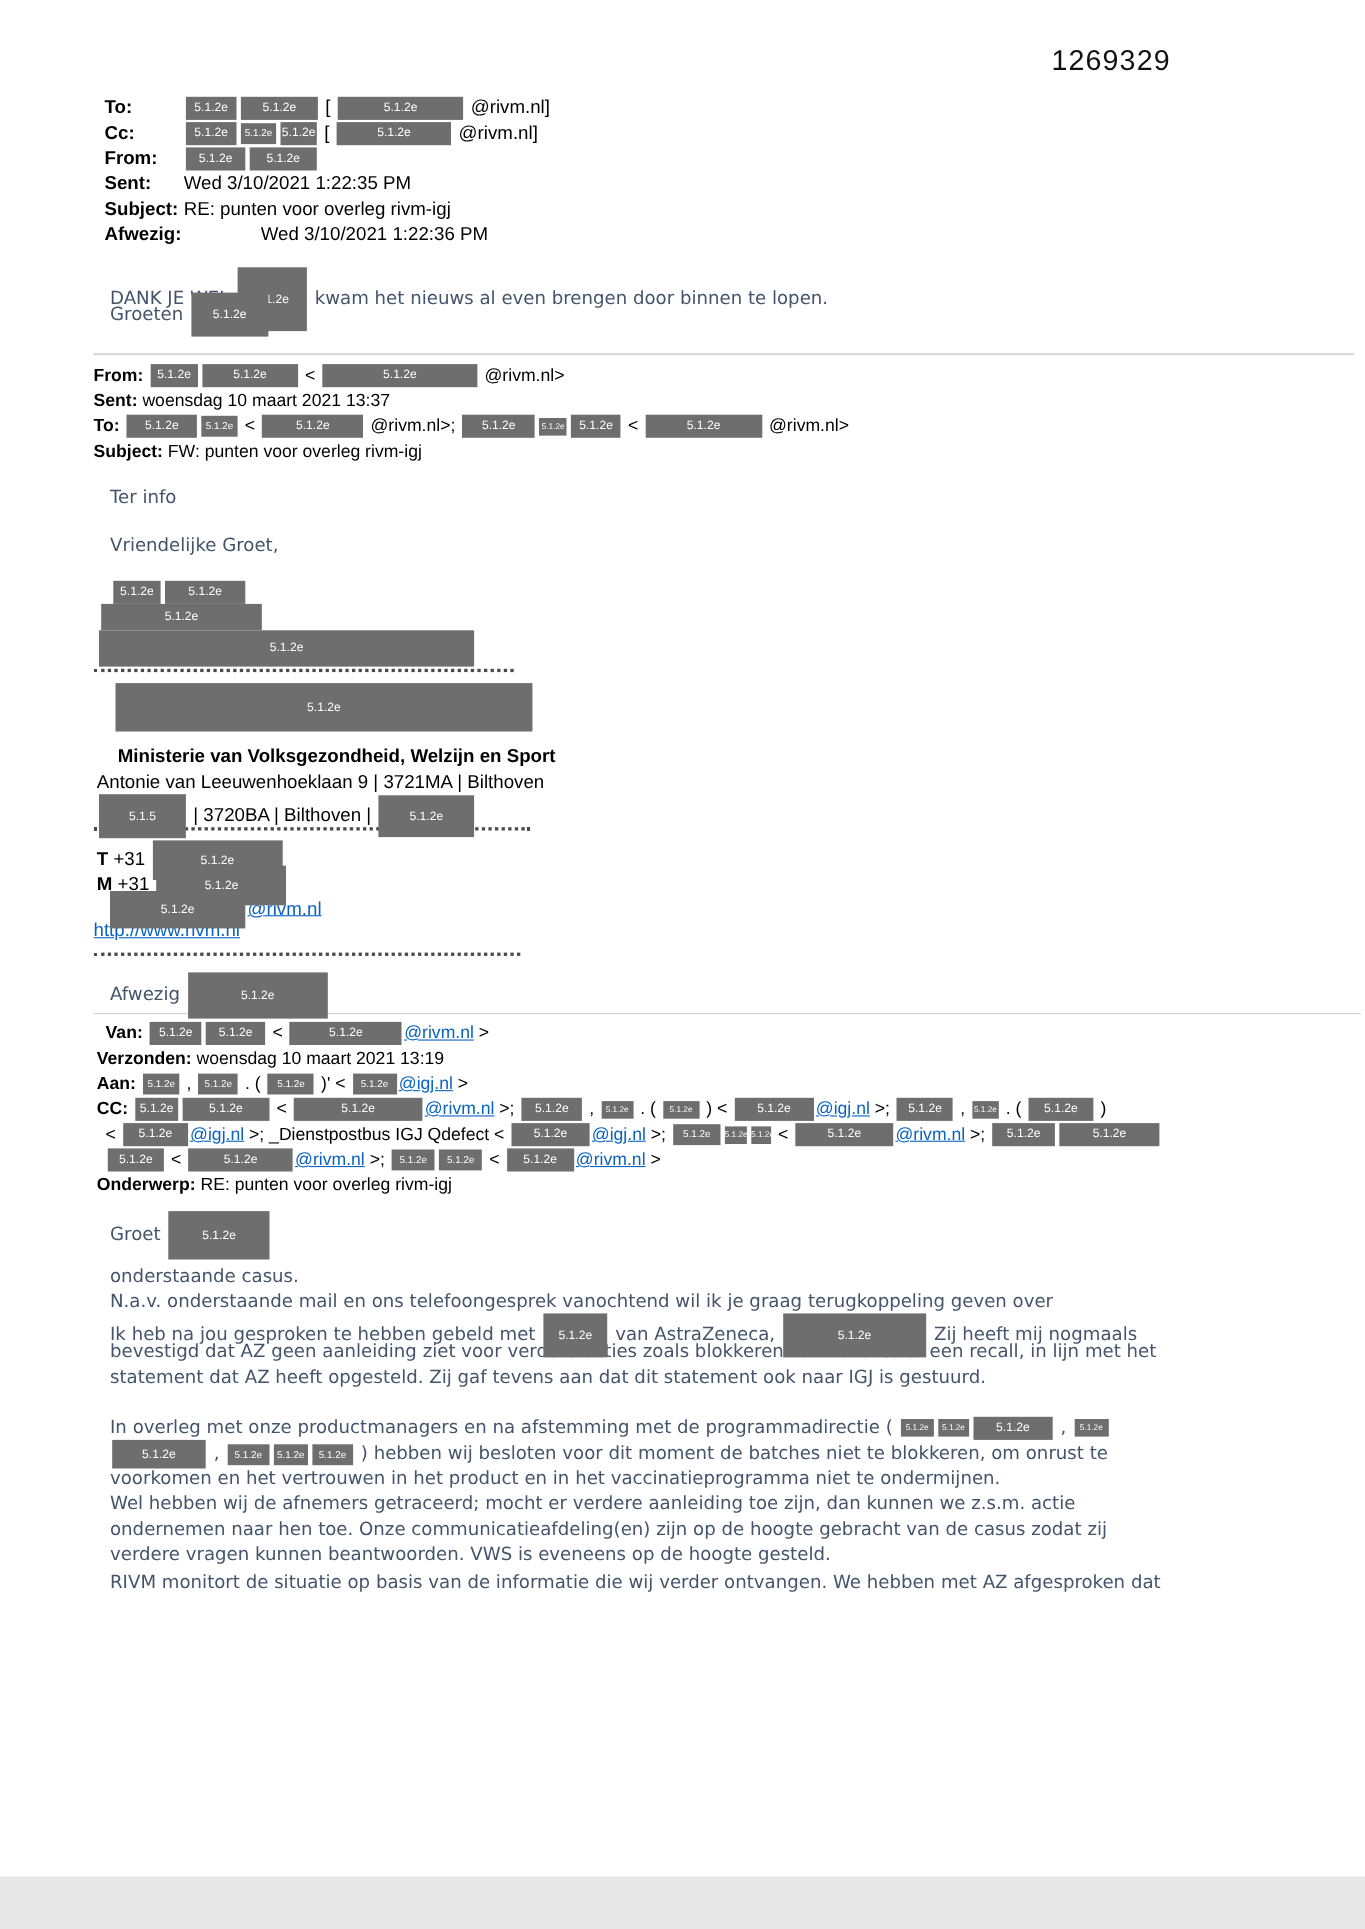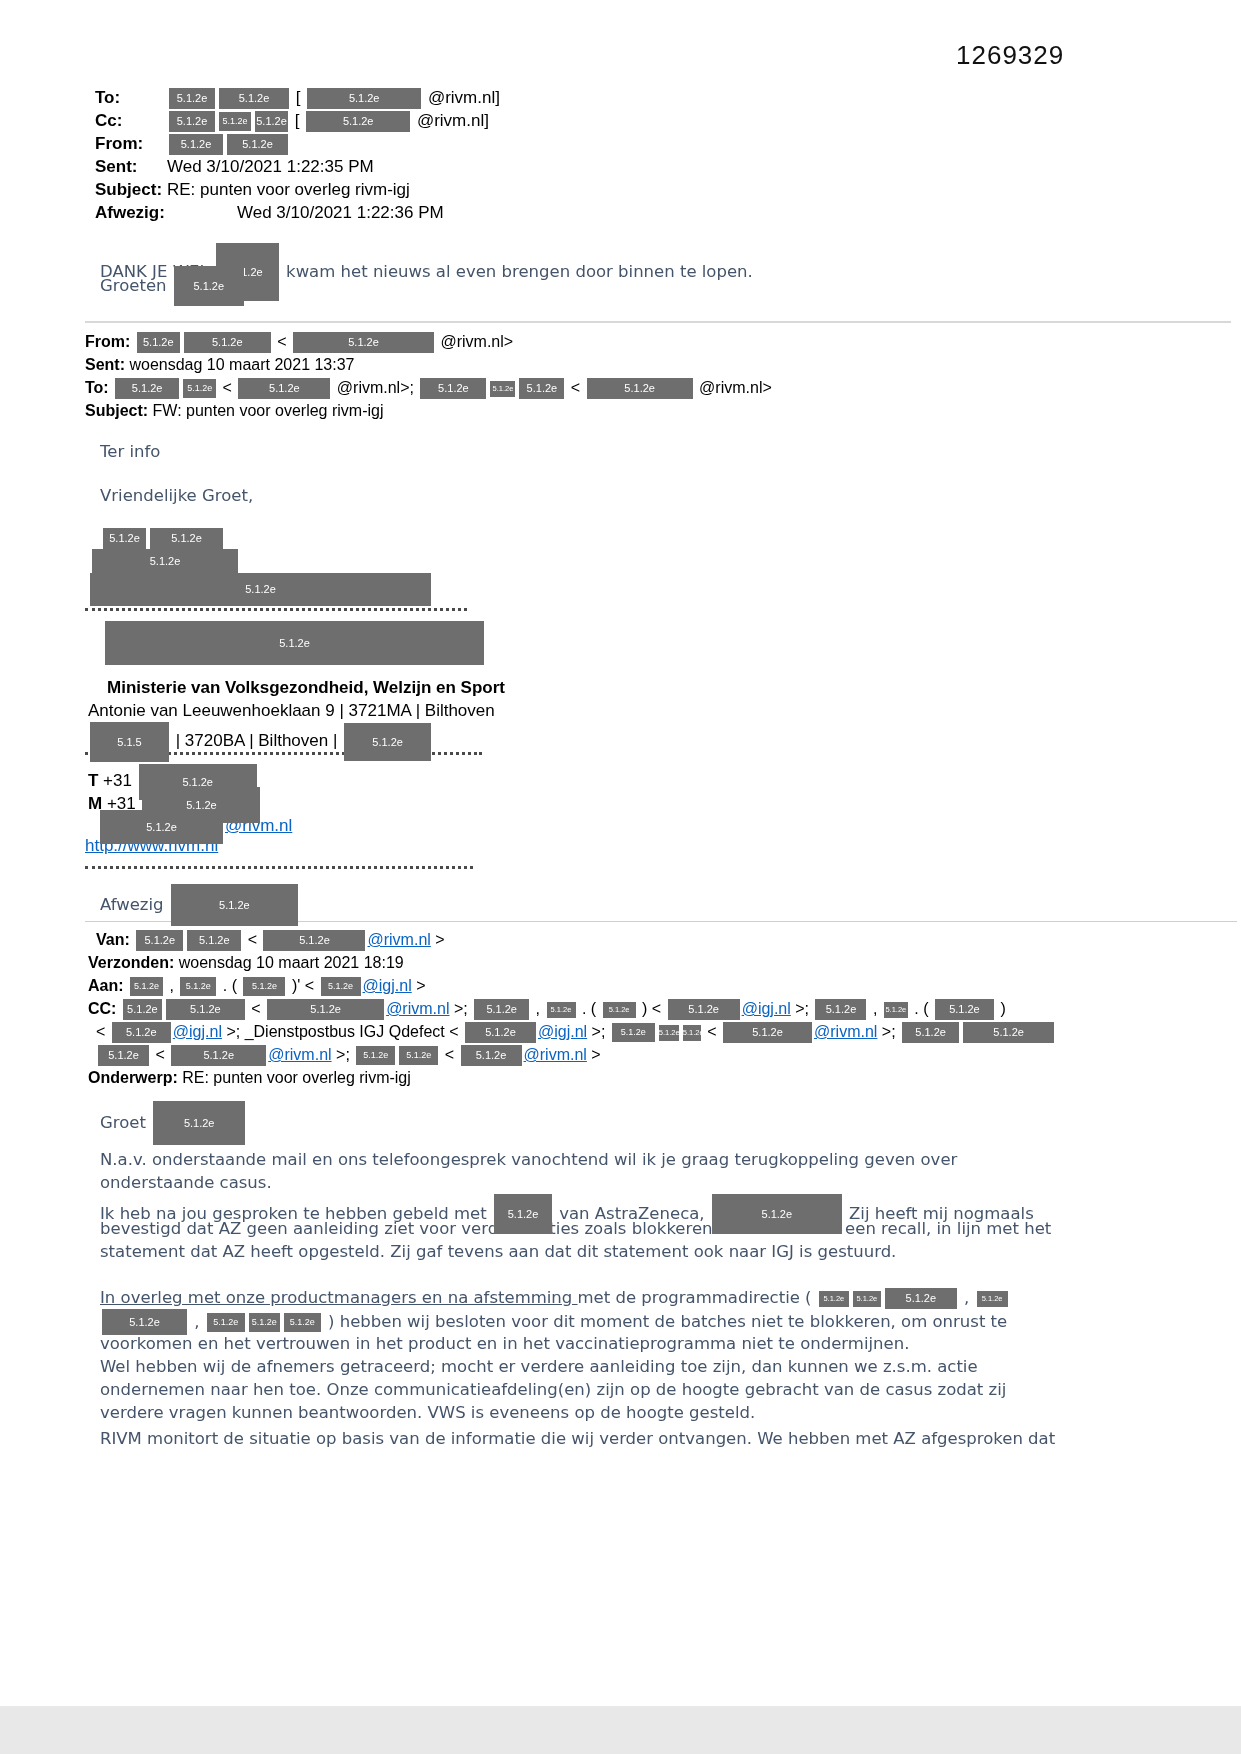--- a/index.html
+++ b/index.html
@@ -22,21 +22,21 @@
   .black-text{color:#000;}
   .bold{font-weight:bold;}
   
   .redact{display:inline-block;position:relative;z-index:2;background:#6e6e6e;color:#fff;
           text-align:center;vertical-align:middle;overflow:hidden;margin:0 2px;
           font-family:"Liberation Sans",sans-serif;font-size:11px;height:21px;line-height:21px;}
   .redact.rs{font-size:9px;height:19px;line-height:19px;}
   .redact.rx{font-size:7.5px;height:16px;line-height:16px;}
   .run-l{color:#0a63c2;text-decoration:underline;cursor:pointer;}
   .run-b{font-weight:bold;}
-  .run-u{text-decoration:underline;}
+  .run-u{}
   
   .thinline1{border-top:2px solid #d8d8d8;height:0;}
   .thinline2{border-top:1px solid #cfcfcf;height:0;}
   .dotted{border-top:3px dotted #4a4a4a;height:0;}
   
   .sigrow{font-size:0;white-space:nowrap;}
 </style>
 </head>
 <body>
 
@@ -129,43 +129,43 @@
 
   <div class="abs thinline2" style="left:85px;top:921px;width:1152px;"></div>
 
   <div class="abs" style="left:88px;top:928px;">
     <div class="hrow" style="padding-left:8px;">
       <span class="hlabel">Van:</span>
       <span><span class="redact " style="width: 47px;">5.1.2e</span><span class="redact " style="width: 54px;">5.1.2e</span><span class="run-x">  &lt;  </span><span class="redact " style="width: 102px;">5.1.2e</span><span class="run-l">@rivm.nl</span><span class="run-x"> &gt; </span></span>
     </div>
     <div class="hrow">
       <span class="hlabel">Verzonden:</span>
-      <span> </span><span>woensdag 10 maart 2021 18:19</span>
+      <span> </span><span>woensdag 10 maart 2021 13:19</span>
     </div>
     <div class="hrow">
       <span class="hlabel">Aan:</span>
       <span><span class="redact rs" style="width: 33px;">5.1.2e</span><span class="run-x"> , </span><span class="redact rs" style="width: 36px;">5.1.2e</span><span class="run-x"> . ( </span><span class="redact rs" style="width: 42px;">5.1.2e</span><span class="run-x"> )' &lt;  </span><span class="redact rs" style="width: 40px;">5.1.2e</span><span class="run-l">@igj.nl</span><span class="run-x"> &gt; </span></span>
     </div>
     <div class="hrow">
       <span class="hlabel">CC:</span>
       <span><span class="redact " style="width: 39px;">5.1.2e</span><span class="redact " style="width: 79px;">5.1.2e</span><span class="run-x">  &lt;  </span><span class="redact " style="width: 117px;">5.1.2e</span><span class="run-l">@rivm.nl</span><span class="run-x"> &gt;; </span><span class="redact " style="width: 55px;">5.1.2e</span><span class="run-x"> , </span><span class="redact rx" style="width: 29px;">5.1.2e</span><span class="run-x"> . ( </span><span class="redact rx" style="width: 33px;">5.1.2e</span><span class="run-x"> ) &lt;  </span><span class="redact " style="width: 72px;">5.1.2e</span><span class="run-l">@igj.nl</span><span class="run-x"> &gt;; </span><span class="redact " style="width: 51px;">5.1.2e</span><span class="run-x"> , </span><span class="redact rx" style="width: 24px;">5.1.2e</span><span class="run-x"> . ( </span><span class="redact " style="width: 59px;">5.1.2e</span><span class="run-x"> ) </span></span>
     </div>
     <div class="hrow contline"><span class="run-x"> &lt;  </span><span class="redact " style="width: 59px;">5.1.2e</span><span class="run-l">@igj.nl</span><span class="run-x"> &gt;; _Dienstpostbus IGJ Qdefect &lt;  </span><span class="redact " style="width: 71px;">5.1.2e</span><span class="run-l">@igj.nl</span><span class="run-x"> &gt;; </span><span class="redact rs" style="width: 43px;">5.1.2e</span><span class="redact rx" style="width: 20px;">5.1.2e</span><span class="redact rx" style="width: 18px;">5.1.2e</span><span class="run-x">  &lt;  </span><span class="redact " style="width: 89px;">5.1.2e</span><span class="run-l">@rivm.nl</span><span class="run-x"> &gt;; </span><span class="redact " style="width: 57px;">5.1.2e</span><span class="redact " style="width: 91px;">5.1.2e</span></div>
     <div class="hrow contline"><span class="redact " style="width: 51px;">5.1.2e</span><span class="run-x">  &lt;  </span><span class="redact " style="width: 95px;">5.1.2e</span><span class="run-l">@rivm.nl</span><span class="run-x"> &gt;; </span><span class="redact rs" style="width: 39px;">5.1.2e</span><span class="redact rs" style="width: 39px;">5.1.2e</span><span class="run-x">  &lt;  </span><span class="redact " style="width: 61px;">5.1.2e</span><span class="run-l">@rivm.nl</span><span class="run-x"> &gt; </span></div>
     <div class="hrow">
       <span class="hlabel">Onderwerp:</span>
       <span> </span><span>RE: punten voor overleg rivm-igj</span>
     </div>
   </div>
 
   <div class="abs body-text line" style="left:100px;top:1101px;"><span class="run-x"> Groet </span><span class="redact " style="width: 92px; height: 44px; line-height: 44px;">5.1.2e</span></div>
 
   <div class="abs body-text" style="left:100px;top:1148px;">
+    <div class="line">onderstaande casus.</div>
     <div class="line">N.a.v. onderstaande mail en ons telefoongesprek vanochtend wil ik je graag terugkoppeling geven over</div>
-    <div class="line">onderstaande casus.</div>
     <div class="line"><span class="run-x"> Ik heb na jou gesproken te hebben gebeld met </span><span class="redact " style="width: 58px; height: 40px; line-height: 40px;">5.1.2e</span><span class="run-x"> van AstraZeneca, </span><span class="redact " style="width: 130px; height: 40px; line-height: 40px;">5.1.2e</span><span class="run-x"> Zij heeft mij nogmaals </span></div>
     <div class="line">bevestigd dat AZ geen aanleiding ziet voor verdere acties zoals blokkeren van batches of een recall, in lijn met het</div>
     <div class="line">statement dat AZ heeft opgesteld. Zij gaf tevens aan dat dit statement ook naar IGJ is gestuurd.</div>
   </div>
 
   <div class="abs body-text" style="left:100px;top:1286px;">
     <div class="line"><span class="run-u"> In overleg met onze productmanagers en na afstemming </span><span class="run-x">  met de programmadirectie ( </span><span class="redact rx" style="width: 30px;">5.1.2e</span><span class="redact rx" style="width: 28px;">5.1.2e</span><span class="redact " style="width: 72px;">5.1.2e</span><span class="run-x"> , </span><span class="redact rx" style="width: 31px;">5.1.2e</span></div>
     <div class="line"><span class="redact " style="width: 85px; height: 26px; line-height: 26px;">5.1.2e</span><span class="run-x"> , </span><span class="redact rs" style="width: 38px;">5.1.2e</span><span class="redact rs" style="width: 31px;">5.1.2e</span><span class="redact rs" style="width: 37px;">5.1.2e</span><span class="run-x"> ) hebben wij besloten voor dit moment de batches niet te blokkeren, om onrust te </span></div>
     <div class="line">voorkomen en het vertrouwen in het product en in het vaccinatieprogramma niet te ondermijnen.</div>
     <div class="line">Wel hebben wij de afnemers getraceerd; mocht er verdere aanleiding toe zijn, dan kunnen we z.s.m. actie</div>

